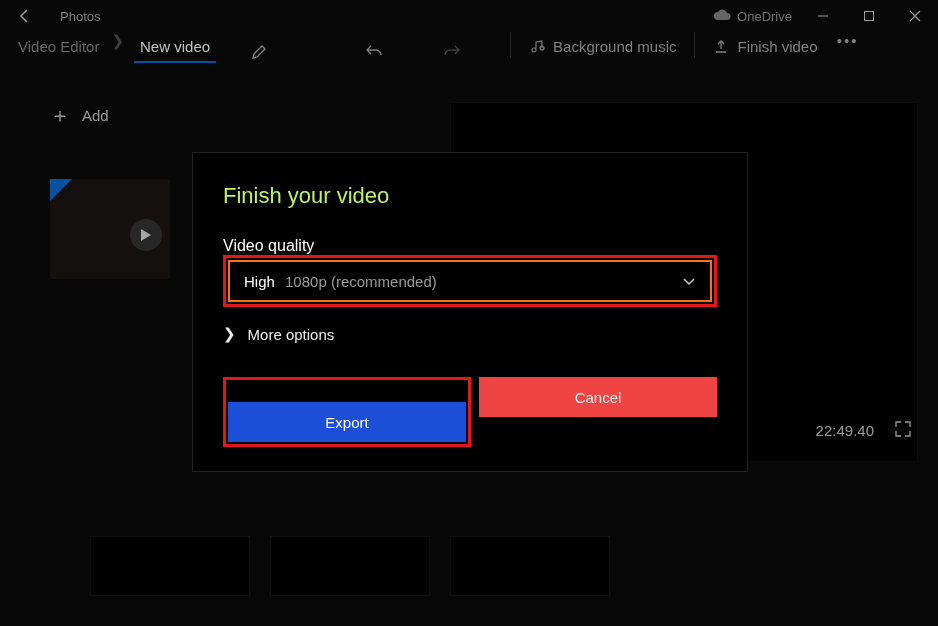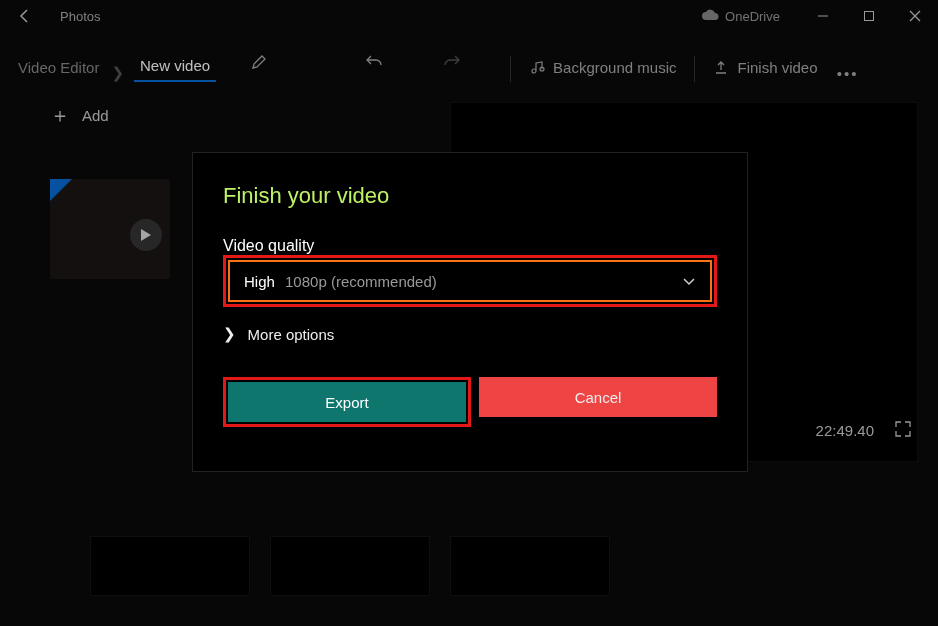--- a/index.html
+++ b/index.html
@@ -14,29 +14,29 @@
   
   .titlebar {
     height: 32px;
     display: flex; align-items: center;
     padding: 0 0 0 10px;
     color: #aaa; font-size: 13px;
   }
   .tb-back { width: 30px; display:flex; align-items:center; justify-content:center; cursor:pointer;}
   .tb-title { margin-left: 20px; }
   .tb-spacer { flex: 1; }
-  .onedrive { display:flex; align-items:flex-start; gap:6px; margin-right:20px; color:#999;}
+  .onedrive { display:flex; align-items:flex-start; gap:6px; margin-right:8px; color:#999;}
   .wc { display:flex; }
   .wc-btn { width:46px; height:32px; display:flex; align-items:center; justify-content:center; cursor:pointer; color:#ccc;}
   .wc-btn svg { stroke:#ccc; }
 
   
   .toolbar {
     height: 50px;
-    display:flex; align-items:flex-end;
+    display:flex; align-items:flex-start;
     padding: 0 10px;
     color:#aaa; font-size:15px;
     gap: 0;
   }
   .crumb { color:#888; padding:6px 8px; }
   .crumb-sep { color:#555; margin:0 4px;}
   .newvideo { color:#fff; padding:6px 6px; border-bottom:2px solid #0a6ed6; margin-left:6px;}
   .tb-btn { width:46px; height:40px; display:flex; align-items:center; justify-content:center; cursor:pointer; color:#aaa;}
   .tb-sep { width:1px; height:26px; background:#333; margin:0 6px;}
   .tb-txtbtn { display:flex; align-items:center; gap:8px; padding:6px 12px; cursor:pointer; color:#aaa;}
@@ -110,21 +110,21 @@
   }
   .combo .v1 { color:#fff;}
   .combo .v2 { color:#999; margin-left:6px;}
   .chev { color:#ccc;}
   .moreopt { margin-top:18px; display:flex; align-items:center; gap:12px; cursor:pointer; font-size:15px;}
   .dlg-btns { margin-top:34px; display:flex; gap:8px;}
   .btn {
     flex:1; height:40px; display:flex; align-items:center; justify-content:center;
     font-size:15px; cursor:pointer;
   }
-  .btn.primary { background:#0f766e; color:#fff;}
+  .btn.primary { background:#1d4ed8; color:#fff;margin-top:20px;}
   .btn.secondary { background:#ef4444; color:#eee;}
   .hlwrap { display:inline-block; }
   .hlwrap.full { width: 248px; }
 </style>
 </head>
 <body>
 
 <div class="titlebar">
   <div class="tb-back">
     <svg width="16" height="16" viewBox="0 0 16 16" fill="none">

